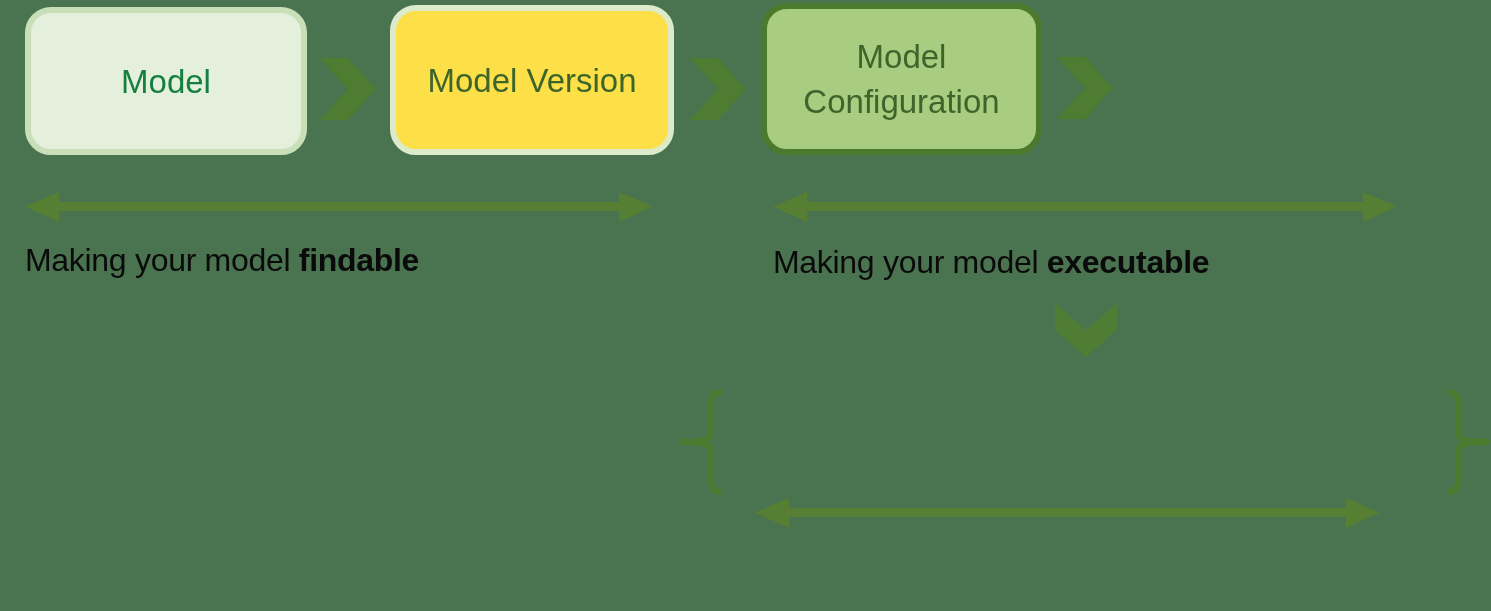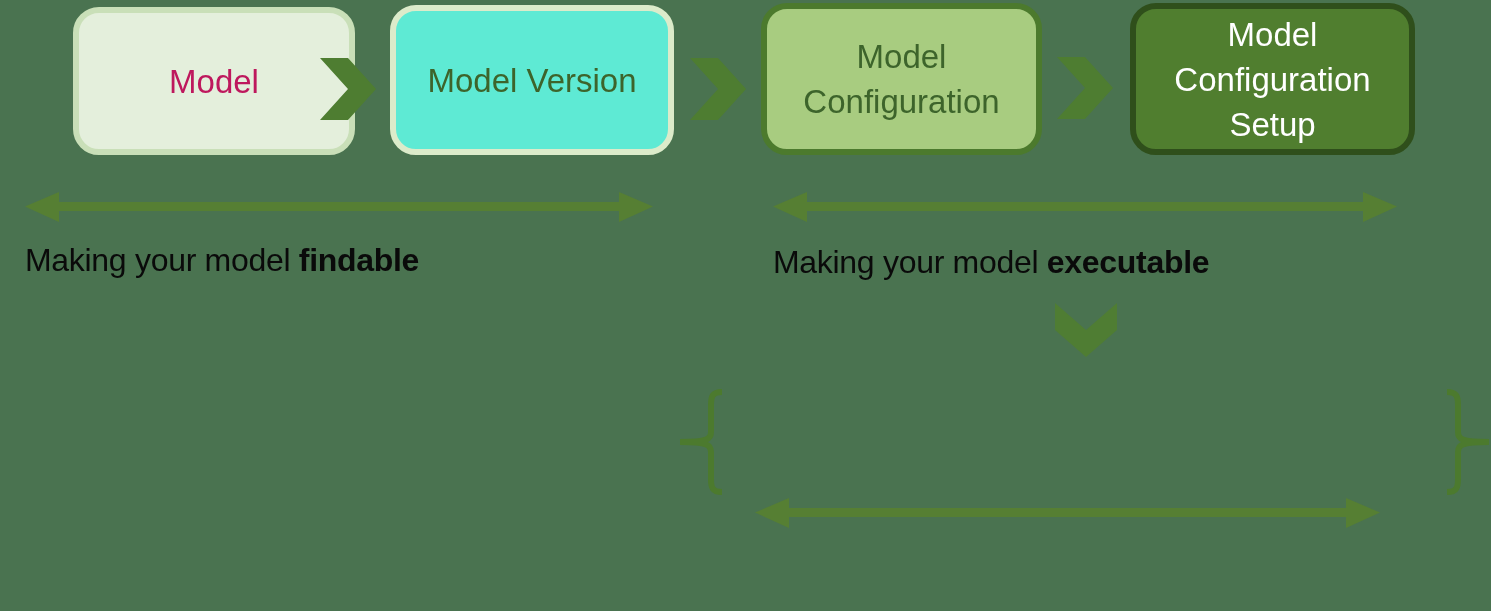--- a/index.html
+++ b/index.html
@@ -6,22 +6,22 @@
   body{font-family:"Liberation Sans", sans-serif;}
   #canvas{
     position:relative;width:1491px;height:611px;
     background:#4A7350;overflow:hidden;
   }
   .box{
     position:absolute;box-sizing:border-box;
     display:flex;align-items:center;justify-content:center;text-align:center;
     border-radius:26px;font-size:33px;line-height:45px;padding:0 10px;
   }
-  .box1{left:25px;top:7px;width:282px;height:148px;background:#E4EFDC;border:6px solid #C9DFB8;color:#be185d;margin-left:48px;}
-  .box2{left:390px;top:5px;width:284px;height:150px;background:#5eead4;border:6px solid #DCEBCA;color:#3D642B;}
+  .box1{left:25px;top:7px;width:282px;height:148px;background:#E4EFDC;border:6px solid #C9DFB8;color:#15803d;}
+  .box2{left:390px;top:5px;width:284px;height:150px;background:#fde047;border:6px solid #DCEBCA;color:#3D642B;}
   .box3{left:761px;top:3px;width:281px;height:152px;background:#A8CC80;border:6px solid #4C7A2D;color:#3D642B;justify-content:center;}
   .box4{left:1130px;top:3px;width:285px;height:152px;background:#507E2F;border:6px solid #2F4F1B;color:#FFFFFF;}
   svg{position:absolute;display:block;}
   .caption{
     position:absolute;text-align:left;color:#0A0A0A;
     font-size:32px;letter-spacing:-0.3px;white-space:nowrap;
   }
   .caption b{font-weight:bold;}
   .description{
     position:absolute;left:710px;top:383px;width:760px;
@@ -36,23 +36,20 @@
 <div id="canvas">
 
   <div class="box box1">
     <span>Model</span>
   </div>
   <div class="box box2">
     <span>Model Version</span>
   </div>
   <div class="box box3">
     <span>Model Configuration</span>
-  </div>
-  <div class="box box4">
-    <span>Model Configuration Setup</span>
   </div>
 
   <svg style="left:320px;top:58px" width="56" height="62" viewBox="0 0 56 62">
     <polygon points="0,0 28,0 56,31 28,62 0,62 28,31" fill="#4E7D31"></polygon>
   </svg>
   <svg style="left:690px;top:58px" width="56" height="62" viewBox="0 0 56 62">
     <polygon points="0,0 28,0 56,31 28,62 0,62 28,31" fill="#4E7D31"></polygon>
   </svg>
   <svg style="left:1057px;top:57px" width="56" height="62" viewBox="0 0 56 62">
     <polygon points="0,0 28,0 56,31 28,62 0,62 28,31" fill="#4E7D31"></polygon>

